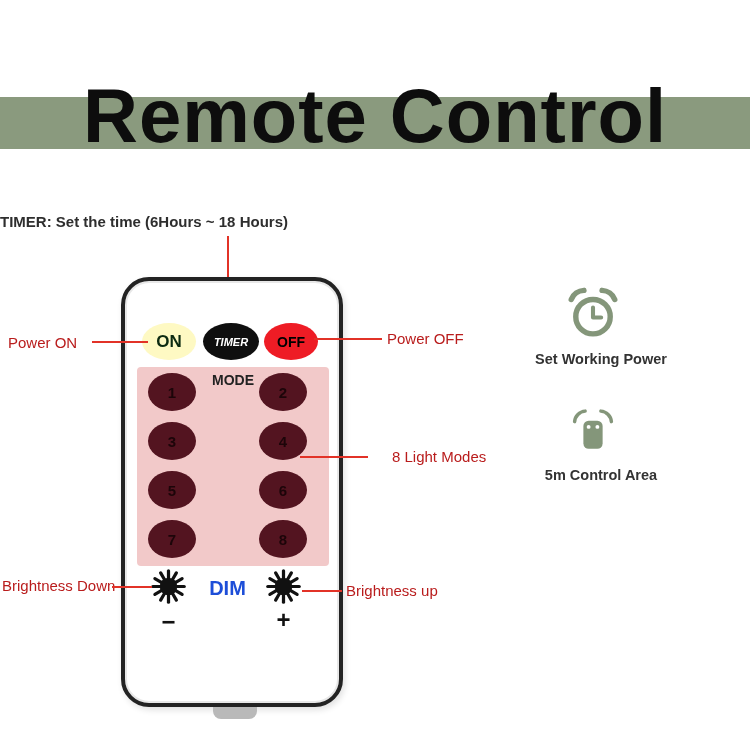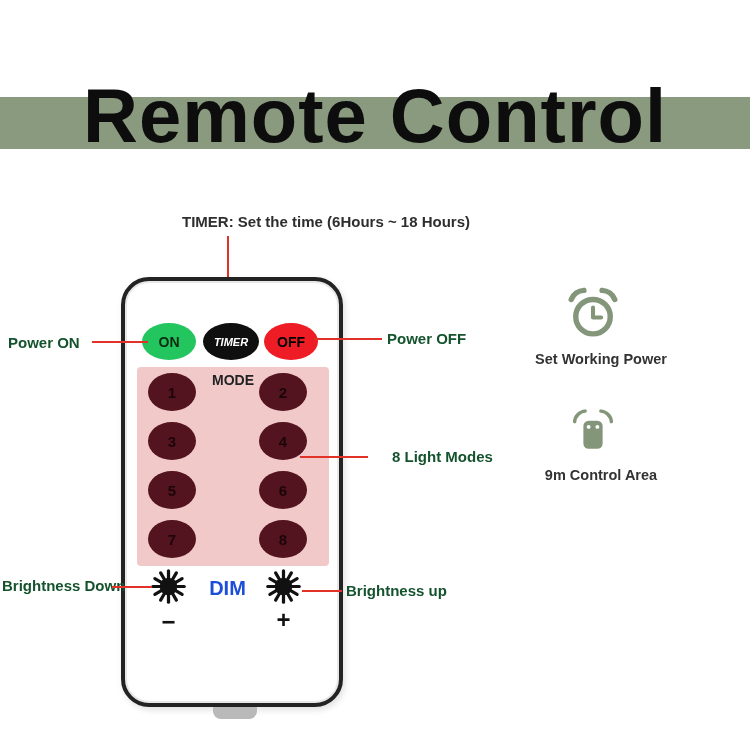--- a/index.html
+++ b/index.html
@@ -7,35 +7,35 @@
     position:relative;width:750px;height:750px;background:#ffffff;overflow:hidden;
     font-family:"Liberation Sans","DejaVu Sans",sans-serif;color:#222;margin-top:20px;
   }
   
   .band{position:absolute;left:0;top:77px;width:750px;height:52px;background:#8a9a7e;}
   .title{
     position:absolute;left:0;top:58px;width:750px;text-align:center;
     font-size:76px;font-weight:700;color:#0d0d0d;line-height:1;letter-spacing:1px;white-space:nowrap;
   }
   
-  .ann{position:absolute;font-size:15px;font-weight:700;color:#14532d;white-space:nowrap;}
-  .timer-note{position:absolute;left:0;top:193px;width:470px;text-align:right;font-size:15px;font-weight:700;color:#2e2e2e;}
+  .ann{position:absolute;font-size:15px;font-weight:400;color:#b91c1c;white-space:nowrap;}
+  .timer-note{position:absolute;left:0;top:193px;width:470px;text-align:left;font-size:15px;font-weight:700;color:#2e2e2e;}
   .rline{position:absolute;background:#e23227;}
   
   .remote{
     position:absolute;left:121px;top:257px;width:222px;height:430px;box-sizing:border-box;
     background:#ffffff;border:4px solid #232323;border-radius:28px;
     box-shadow:inset 0 0 0 2px #e8e8e8, 2px 3px 6px rgba(0,0,0,0.12);
   }
   .remote-tab{position:absolute;left:213px;top:687px;width:44px;height:12px;background:#b9b9b9;border-radius:0 0 8px 8px;}
   .pill{
     position:absolute;border-radius:50%;display:flex;align-items:center;justify-content:center;
     font-weight:700;
   }
-  .btn-on{left:142px;top:303px;width:54px;height:37px;background:#22c55e;color:#0c2a10;font-size:14px;}
+  .btn-on{left:142px;top:303px;width:54px;height:37px;background:#fef9c3;color:#0c2a10;font-size:17px;}
   .btn-timer{left:203px;top:303px;width:56px;height:37px;background:#0f0f0f;color:#ffffff;font-size:11px;font-style:italic;}
   .btn-off{left:264px;top:303px;width:54px;height:37px;background:#ee1c25;color:#000000;font-size:14px;}
   .mode-panel{position:absolute;left:137px;top:347px;width:192px;height:199px;background:#f2c9c9;border-radius:4px;}
   .mode-label{position:absolute;left:137px;top:352px;width:192px;text-align:center;font-size:14px;font-weight:700;color:#222;}
   .mode-btn{
     position:absolute;width:48px;height:38px;border-radius:50%;background:#531420;
     color:#1c0509;font-size:15px;font-weight:700;display:flex;align-items:center;justify-content:center;
   }
   .dim-label{position:absolute;left:205px;top:557px;width:45px;text-align:center;font-size:20px;font-weight:700;color:#1d4ed8;}
   .sun{position:absolute;width:37px;height:37px;}
@@ -146,15 +146,15 @@
     <svg viewBox="0 0 64 64" width="56" height="56">
       <g fill="none" stroke="#84967a" stroke-width="4" stroke-linecap="round">
         <path d="M23 15 A 13 13 0 0 0 11 27"></path>
         <path d="M41 15 A 13 13 0 0 1 53 27"></path>
       </g>
       <rect x="21" y="26" width="22" height="32" rx="6" fill="#84967a"></rect>
       <circle cx="27" cy="33" r="2.2" fill="#ffffff"></circle>
       <circle cx="37" cy="33" r="2.2" fill="#ffffff"></circle>
     </svg>
   </div>
-  <div class="info-label" style="left:521px;top:447px;">9m Control Area</div>
+  <div class="info-label" style="left:521px;top:447px;">5m Control Area</div>
 
 </div>
 
 </body></html>

